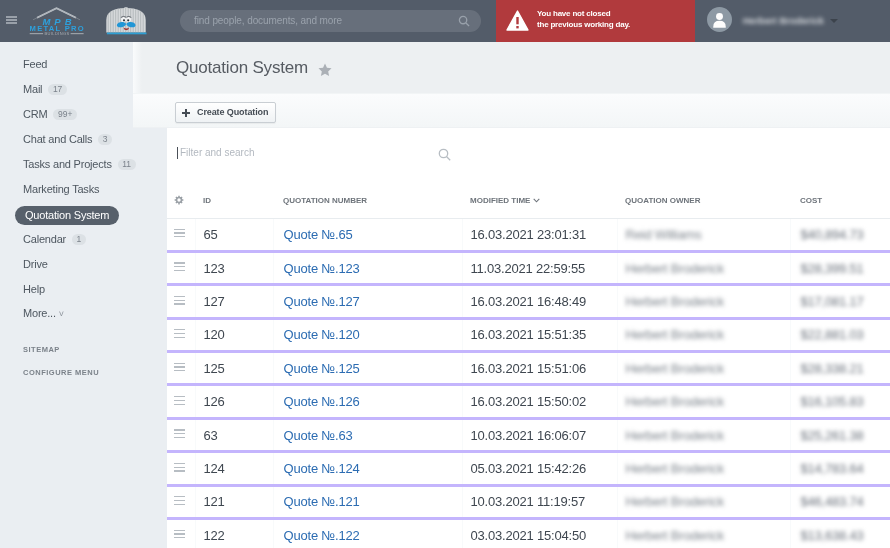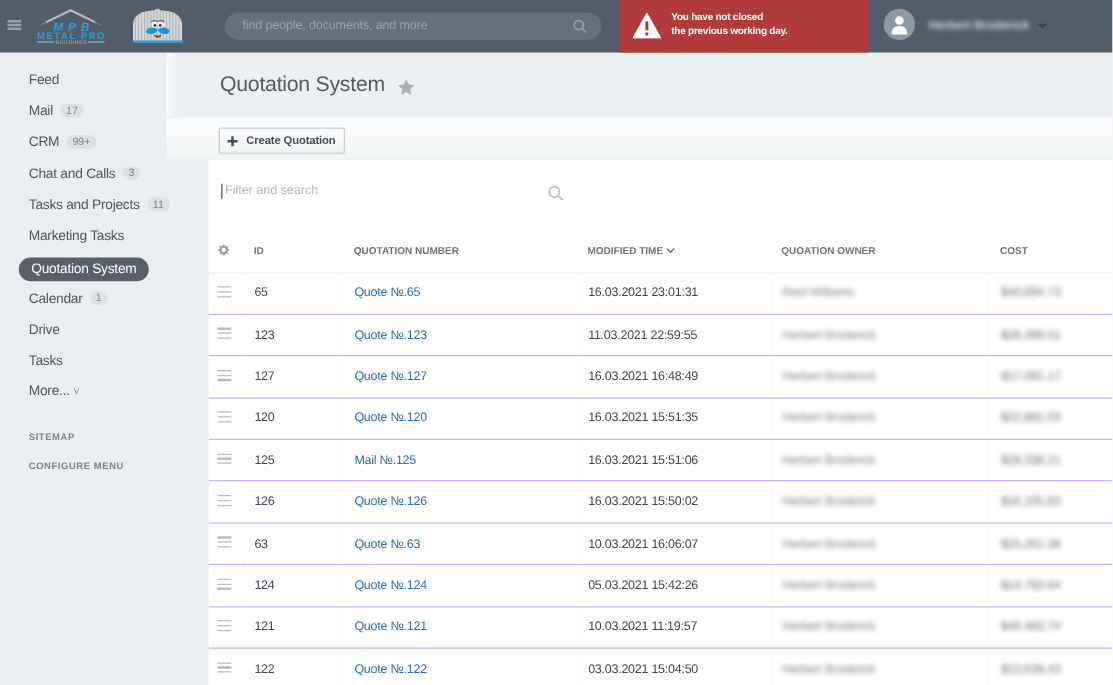--- a/index.html
+++ b/index.html
@@ -45,21 +45,21 @@
 #filter .ph { position:absolute; left:13px; font-size:10px; color:#b3b9c0; top:18.5px; }
 #filter svg { position:absolute; left:271px; top:20px; }
 
 table { position:absolute; left:0; top:56px; width:723px; border-collapse:collapse; table-layout:fixed; }
 th, td { font-weight:normal; text-align:left; vertical-align:middle; overflow:hidden; white-space:nowrap; }
 col.c1 { width:28px; } col.c2 { width:78px; } col.c3 { width:189px; }
 col.c4 { width:155px; } col.c5 { width:173px; } col.c6 { width:100px; }
 thead tr { height:34px; }
 thead th { font-size:8px; color:#6e747b; border-bottom:1px solid #e8ecef; padding-left:8px; font-weight:bold; letter-spacing:0; }
 tbody tr { height:33.4px; }
-tbody td { font-size:10px; letter-spacing:-0.2px; color:#3f4750; border-bottom:1px solid #c4b5fd; border-right:1px solid #f8fafb; padding-left:8px; }
+tbody td { font-size:13px; letter-spacing:-0.2px; color:#3f4750; border-bottom:3px solid #c4b5fd; border-right:1px solid #f8fafb; padding-left:8px; }
 th.c3h { padding-left:10px; }
 td.link { padding-left:10px; color:#2c6cb2; }
 td.cost, th.costh { padding-left:10px; }
 tbody td:last-child, thead th:last-child { border-right:none; }
 td.owner span { color:#7d848c; filter:blur(2px); }
 td.cost span { color:#69707a; filter:blur(2px); }
 .ham { display:inline-block; width:10.5px; padding-top:3px; }
 .ham i { display:block; height:1.3px; background:#b7bdc3; margin:0 0 2.5px 0; }
 th.gear, td.hamc { padding-left:7px; }
 .sortch { margin-left:3px; }
@@ -147,21 +147,21 @@
 <div id="sidebar">
   <div class="mi" style="top:16px">Feed</div>
   <div class="mi" style="top:41px">Mail<span class="badge">17</span></div>
   <div class="mi" style="top:66px">CRM<span class="badge">99+</span></div>
   <div class="mi" style="top:90.5px">Chat and Calls<span class="badge">3</span></div>
   <div class="mi" style="top:116px">Tasks and Projects<span class="badge">11</span></div>
   <div class="mi" style="top:140.5px">Marketing Tasks</div>
   <div id="pill">Quotation System</div>
   <div class="mi" style="top:190.5px">Calendar<span class="badge">1</span></div>
   <div class="mi" style="top:216px">Drive</div>
-  <div class="mi" style="top:241px">Tasks</div>
+  <div class="mi" style="top:241px">Help</div>
   <div class="mi" style="top:265px">More... <span style="font-size:9px;color:#8b9199">˅</span></div>
   <div class="sec" style="top:303px">SITEMAP</div>
   <div class="sec" style="top:326px">CONFIGURE MENU</div>
 </div>
 
 <div id="titleband">
     <div class="hl"></div>
   <div id="title">Quotation System</div>
   <svg id="star" width="14" height="14" viewBox="0 0 15 15">
       <path d="M7.5,0.5 L9.6,5 L14.5,5.6 L10.9,9 L11.9,13.9 L7.5,11.4 L3.1,13.9 L4.1,9 L0.5,5.6 L5.4,5 Z" fill="#abb0b6"></path>
@@ -243,21 +243,21 @@
           <td class="hamc"><span class="ham"><i></i><i></i><i></i></span></td>
           <td>120</td>
           <td class="link">Quote №.120</td>
           <td>16.03.2021 15:51:35</td>
           <td class="owner"><span>Herbert Broderick</span></td>
           <td class="cost"><span>$22,881.03</span></td>
         </tr>
       <tr>
           <td class="hamc"><span class="ham"><i></i><i></i><i></i></span></td>
           <td>125</td>
-          <td class="link">Mail №.125</td>
+          <td class="link">Quote №.125</td>
           <td>16.03.2021 15:51:06</td>
           <td class="owner"><span>Herbert Broderick</span></td>
           <td class="cost"><span>$28,338.21</span></td>
         </tr>
       <tr>
           <td class="hamc"><span class="ham"><i></i><i></i><i></i></span></td>
           <td>126</td>
           <td class="link">Quote №.126</td>
           <td>16.03.2021 15:50:02</td>
           <td class="owner"><span>Herbert Broderick</span></td>

